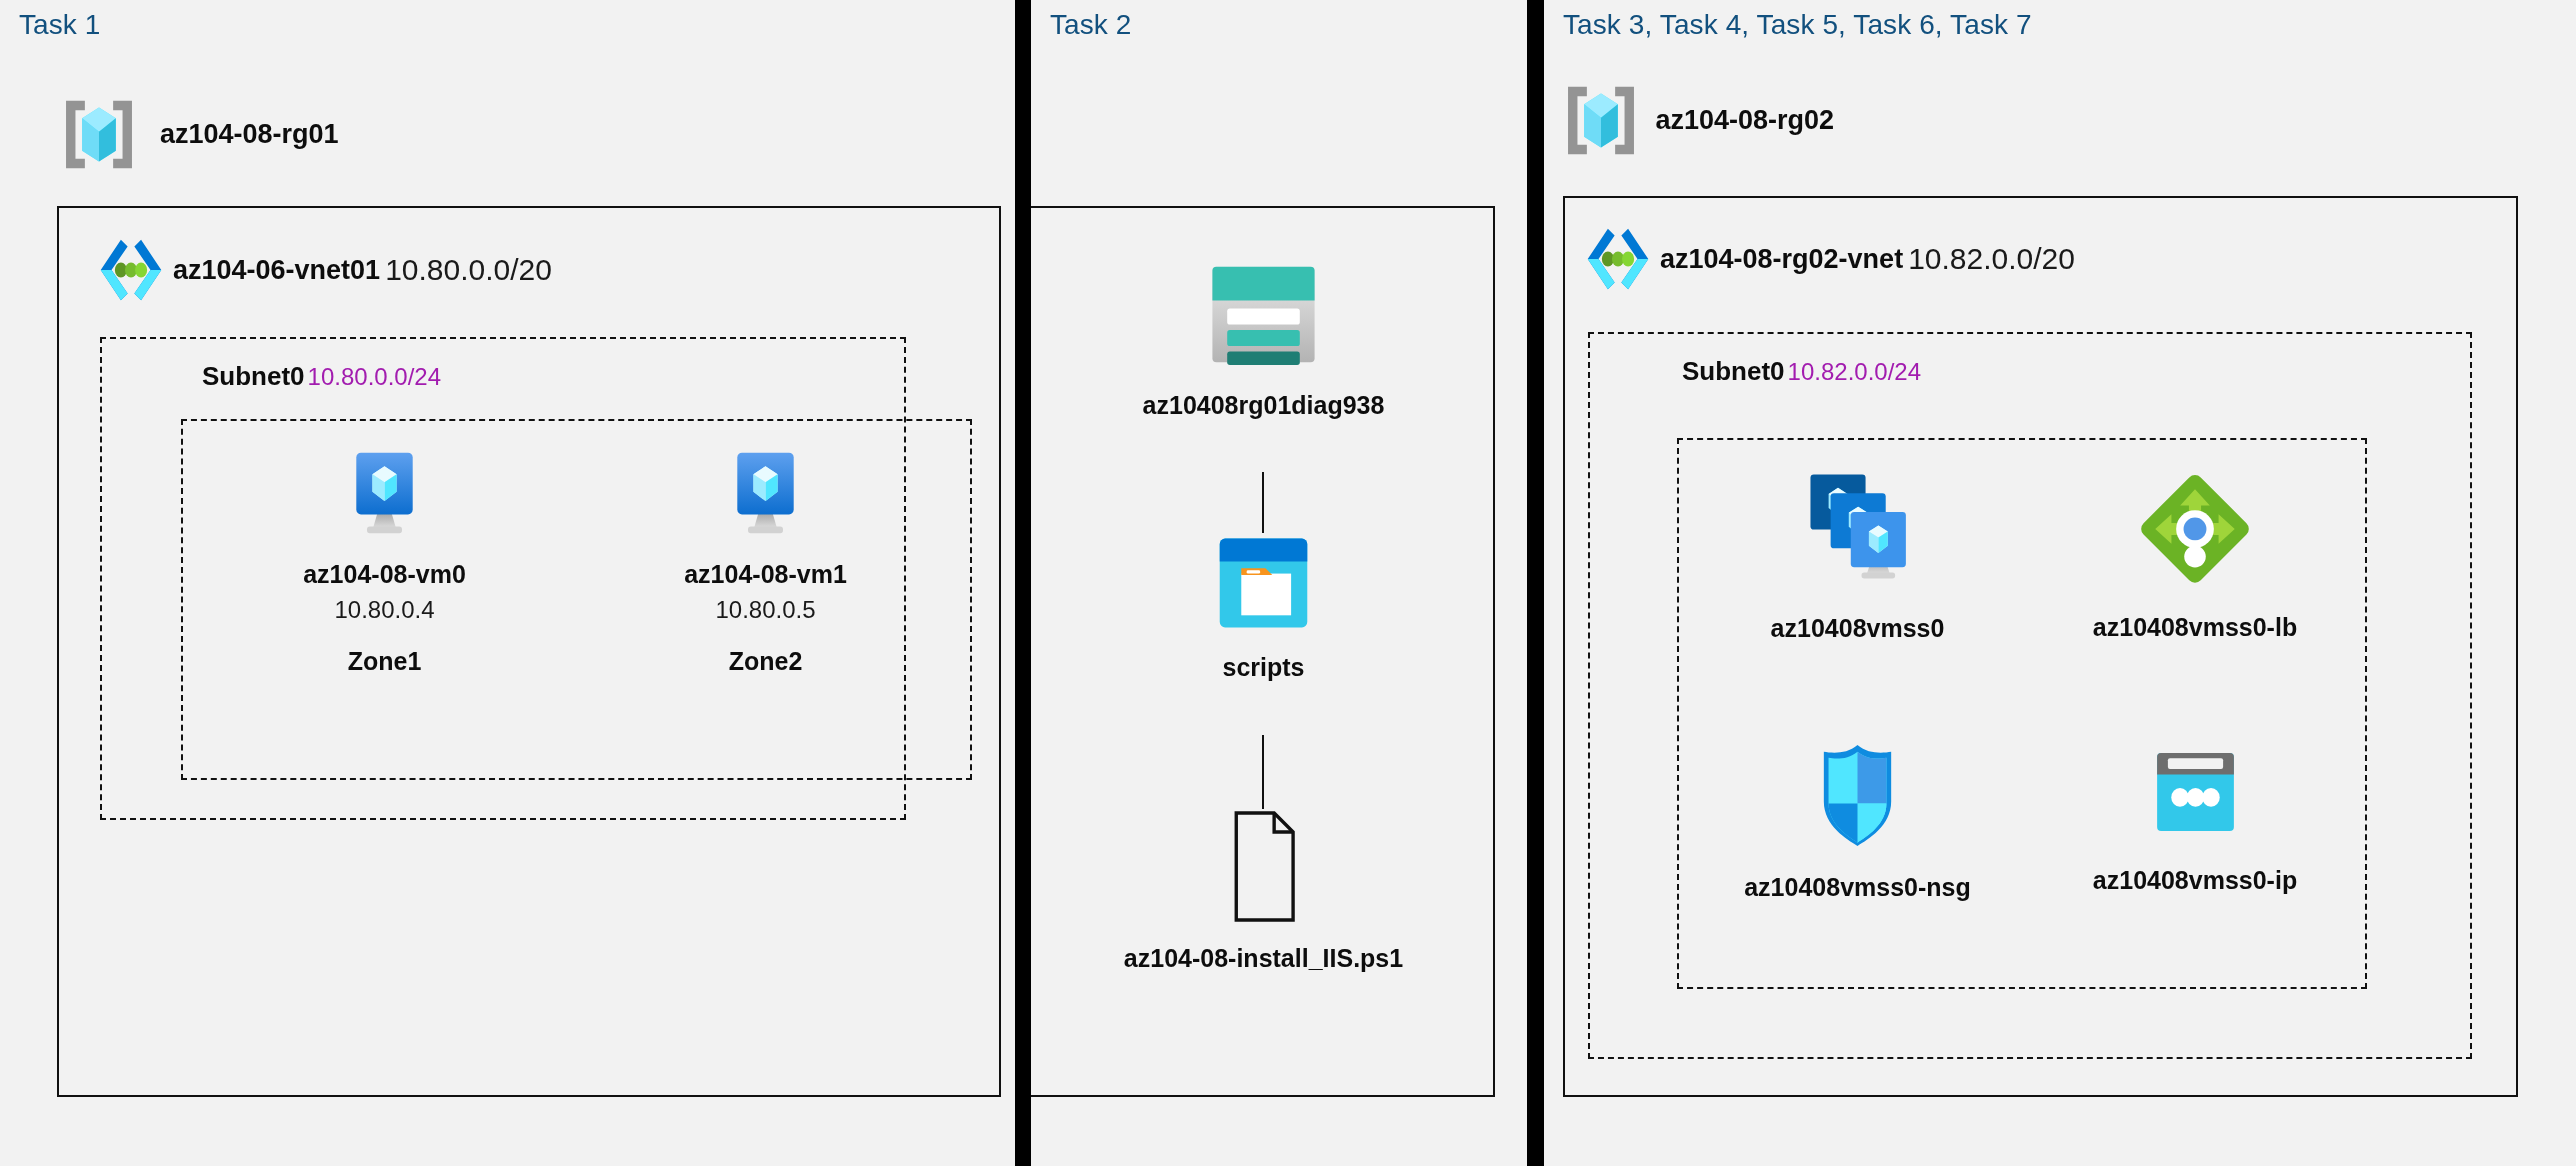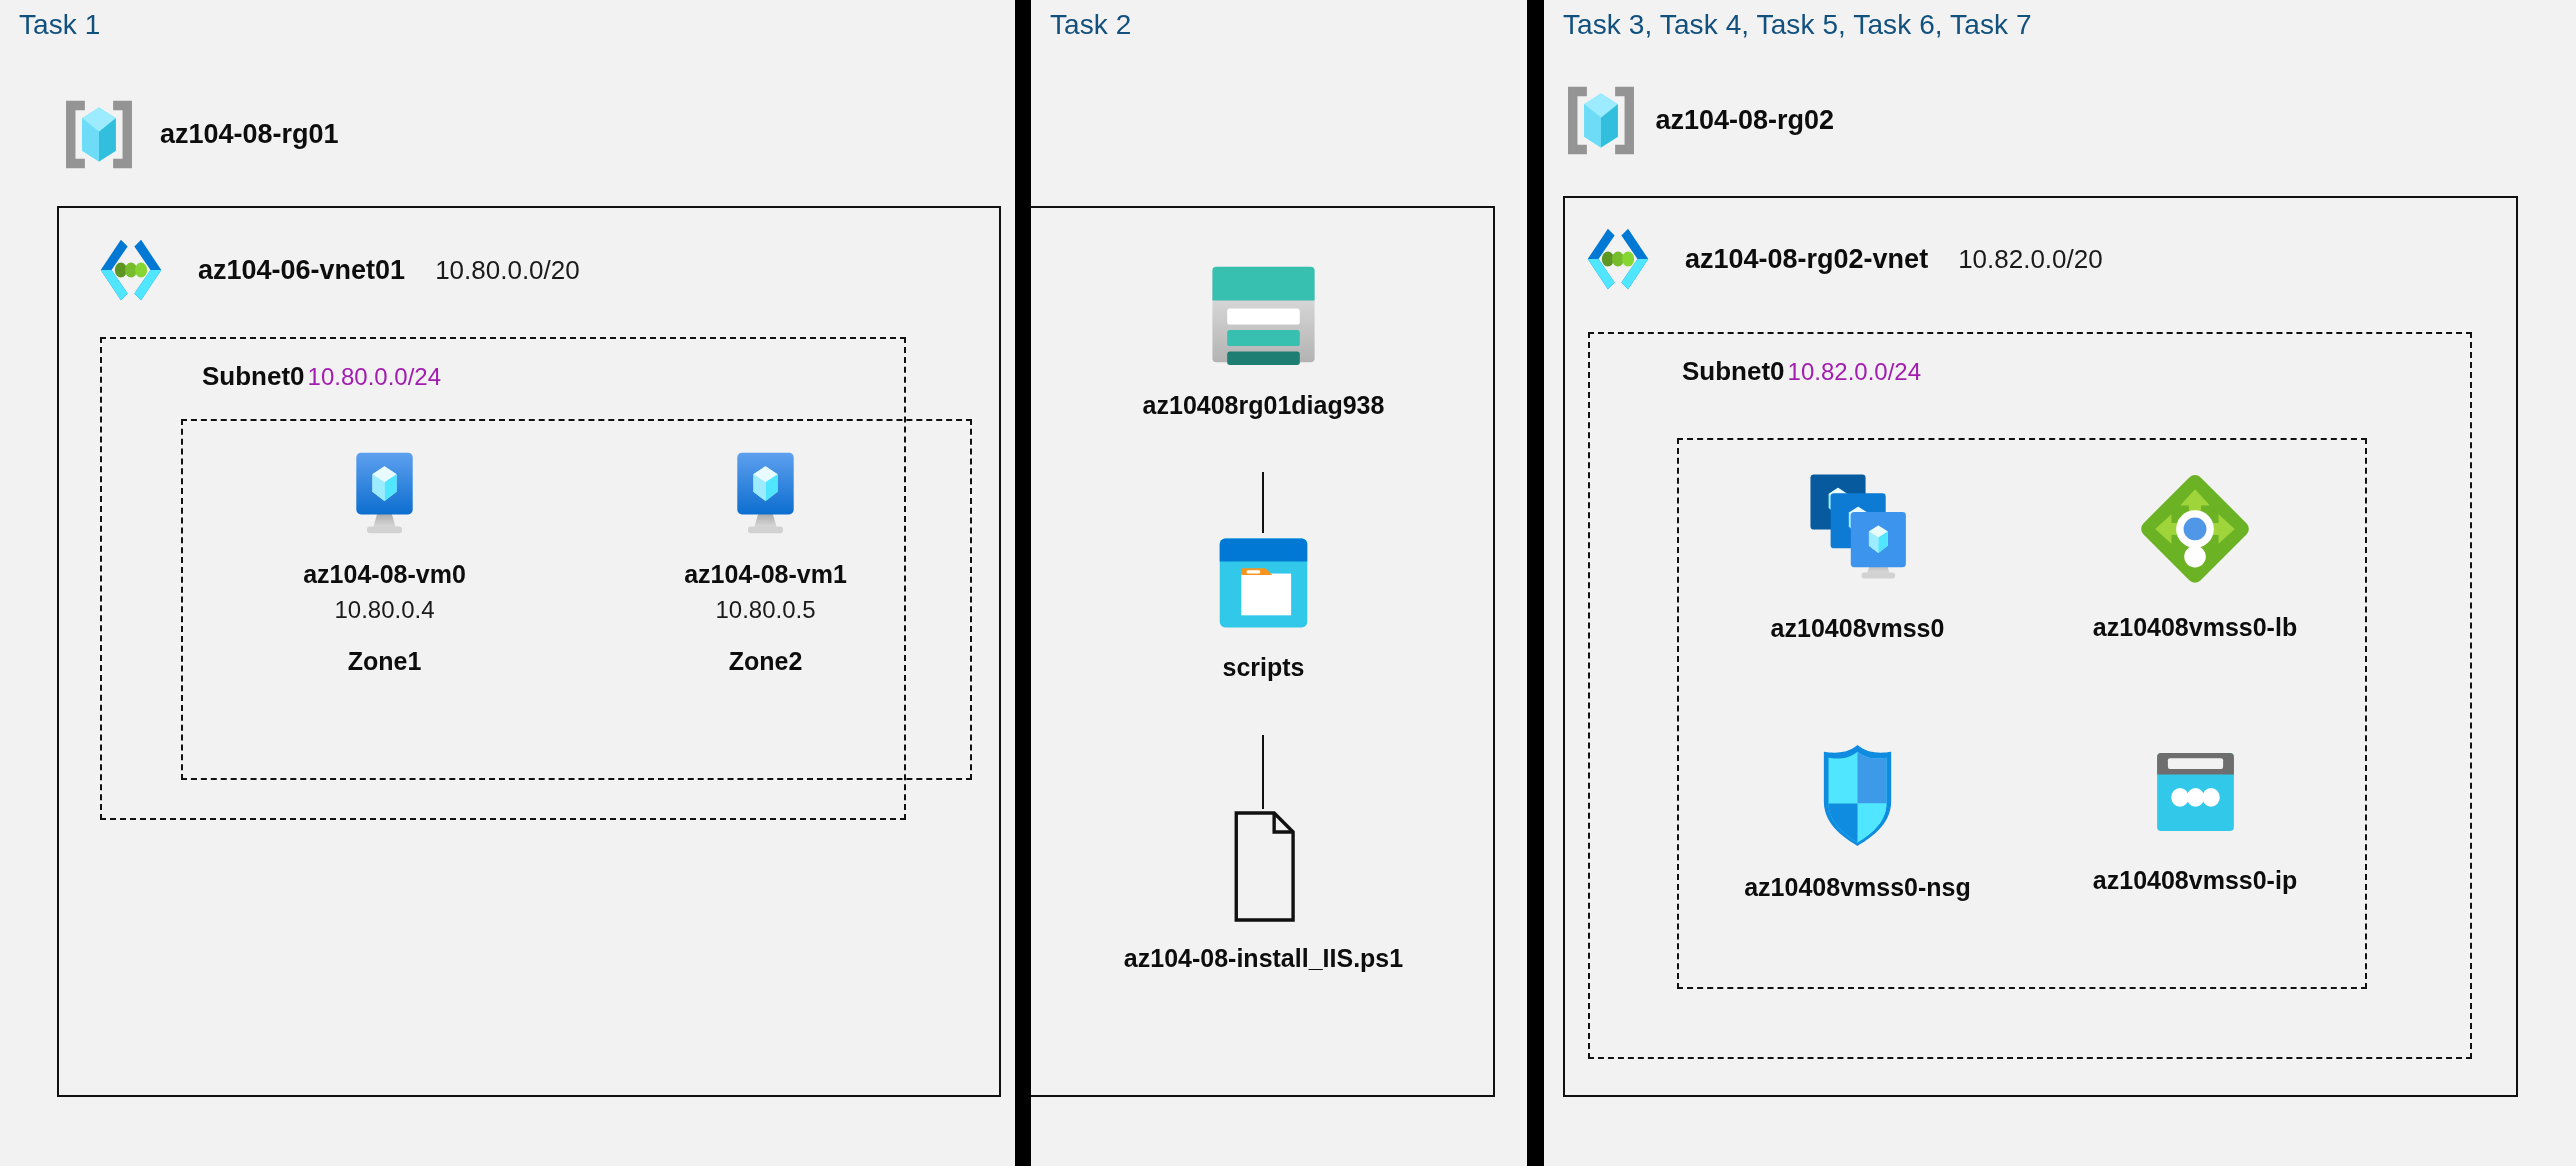--- a/index.html
+++ b/index.html
@@ -15,23 +15,23 @@
   #divider-1{left:1015px;}
   #divider-2{left:1527px;}
 
   .task-header{position:absolute;color:#12507e;font-weight:normal;
                font-size:28px;letter-spacing:0.1px;white-space:nowrap;}
 
   .rg-row{position:absolute;display:flex;align-items:center;gap:17.5px;}
   .rg-name{font-size:27px;font-weight:bold;color:#0d0d0d;white-space:nowrap;}
 
   .outer-box{position:absolute;border:2.7px solid #111;background:#f2f2f2;}
-  .vnet-row{position:absolute;display:flex;align-items:center;gap:30px;}
+  .vnet-row{position:absolute;display:flex;align-items:center;gap:5px;}
   .vnet-name{font-size:27px;font-weight:bold;color:#0d0d0d;white-space:nowrap;}
-  .vnet-cidr{font-size:26px;font-weight:normal;color:#1a1a1a;white-space:nowrap;}
+  .vnet-cidr{font-size:30px;font-weight:normal;color:#1a1a1a;white-space:nowrap;}
 
   .dashed-box{position:absolute;border:2.7px dashed #111;background:transparent;}
   .subnet-label{position:absolute;white-space:nowrap;}
   .subnet-name{font-size:26px;font-weight:bold;color:#0d0d0d;}
   .subnet-cidr{font-size:24px;font-weight:normal;color:#a21caf;}
 
   .node{position:absolute;display:flex;flex-direction:column;
         align-items:center;text-align:center;}
   .node-title{font-size:25px;font-weight:bold;color:#0d0d0d;white-space:nowrap;
               margin-top:20px;}

